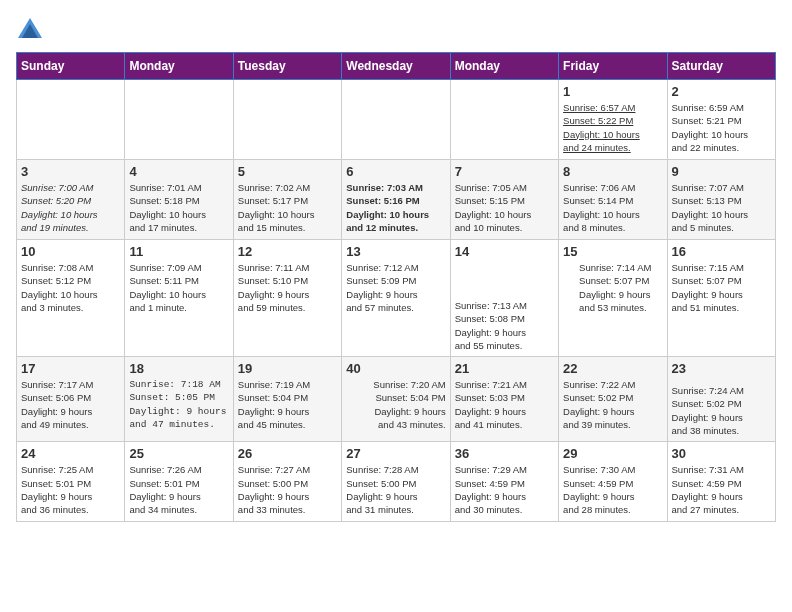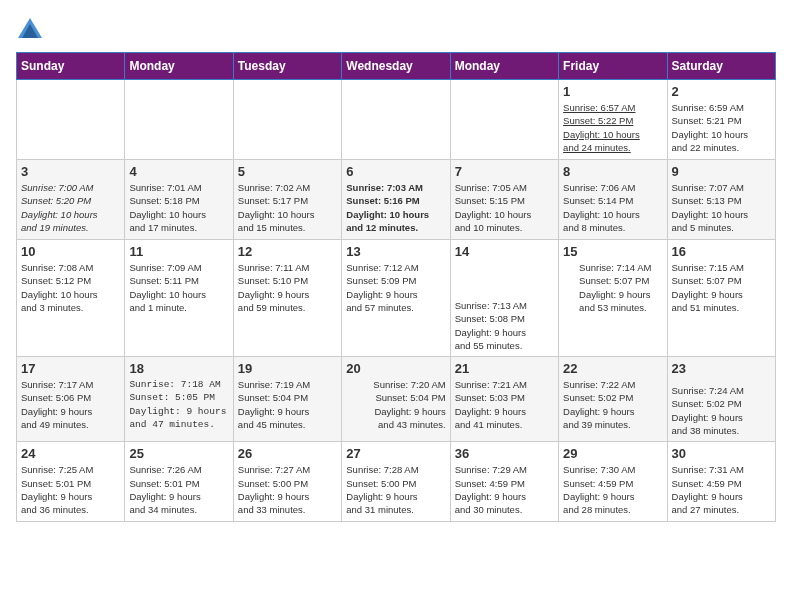--- a/index.html
+++ b/index.html
@@ -266,21 +266,21 @@
 and 47 minutes.</div>
         </td>
         <td>
           <span class="day-number">19</span>
           <div class="day-info" style="white-space: pre-line;">Sunrise: 7:19 AM
 Sunset: 5:04 PM
 Daylight: 9 hours
 and 45 minutes.</div>
         </td>
         <td>
-          <span class="day-number">20</span>
+          <span class="day-number">40</span>
           <div class="day-info" style="white-space: pre-line; text-align: right;">Sunrise: 7:20 AM
 Sunset: 5:04 PM
 Daylight: 9 hours
 and 43 minutes.</div>
         </td>
         <td>
           <span class="day-number">21</span>
           <div class="day-info" style="white-space: pre-line;">Sunrise: 7:21 AM
 Sunset: 5:03 PM
 Daylight: 9 hours

